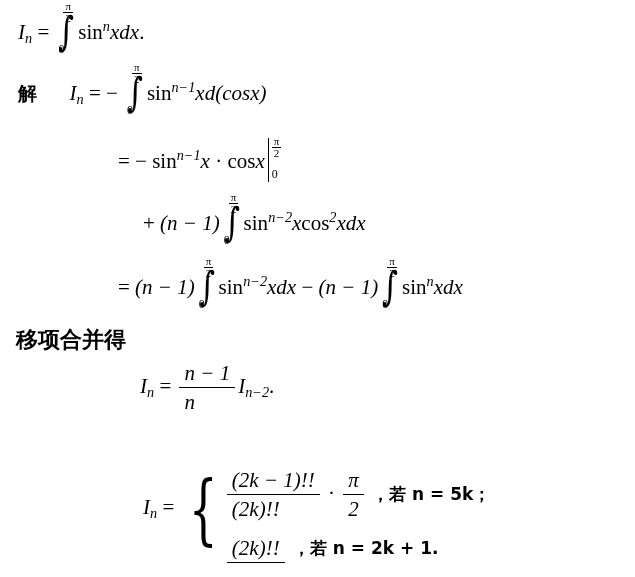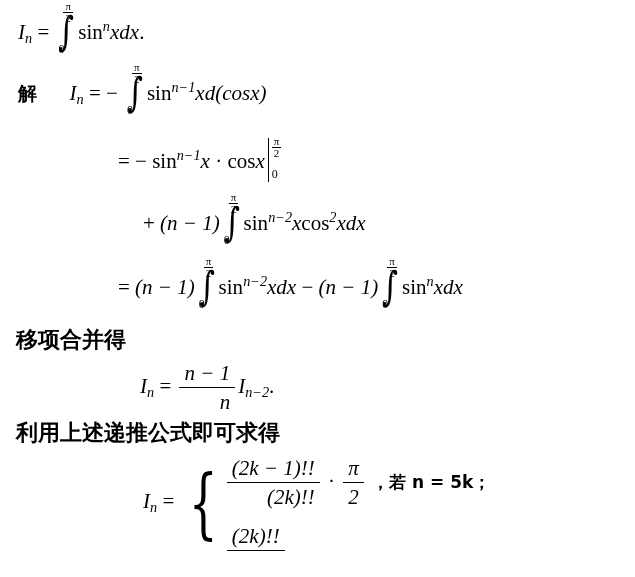--- a/index.html
+++ b/index.html
@@ -85,21 +85,21 @@
     border-bottom: 1px solid #000;
   }
   .frac .den {
     display: block;
     padding: 0 2px;
   }
 
   
   .bigfrac {
     display: inline-block;
-    text-align: right;
+    text-align: left;
     vertical-align: middle;
     line-height: 1.25;
     margin: 0 3px;
   }
   .bigfrac .num {
     display: block;
     padding: 0 5px 1px 5px;
     border-bottom: 1.6px solid #000;
   }
   .bigfrac .den {
@@ -159,20 +159,21 @@
     font-family: "DejaVu Serif", serif;
     font-style: normal;
     font-size: 76px;
     line-height: 70px;
     transform: scaleX(0.6);
     display: inline-block;
     margin-right: -4px;
   }
   .cases .rows {
     display: inline-block;
+    margin-top: 12px;
   }
   .cases .row {
     display: block;
     white-space: nowrap;
   }
   .cases .row + .row {
     margin-top: 12px;
   }
 
   
@@ -286,21 +287,20 @@
 
   <div class="line l7 math">
     <span>I</span><sub class="sb">n</sub>
     <span class="up">=</span>
     <span class="bigfrac">
       <span class="num">n − 1</span>
       <span class="den">n</span>
     </span><span>I</span><sub class="sb">n−2</sub><span class="up">.</span>
   </div>
 
-  <div class="line l8 cn">利用上述递推公式即可求得</div>
 
   <div class="line l9 math">
     <span>I</span><sub class="sb">n</sub>
     <span class="up">=</span>
     <span class="cases">
       <span class="brace">{</span>
       <span class="rows">
         <span class="row">
           <span class="bigfrac">
             <span class="num">(2k − 1)!!</span>
@@ -310,18 +310,19 @@
           <span class="bigfrac">
             <span class="num">π</span>
             <span class="den">2</span>
           </span>
           <span class="cn" style="font-size:17px">，若 n = 5k；</span>
         </span>
         <span class="row">
           <span class="bigfrac">
             <span class="num">(2k)!!</span>
           </span>
+          <span class="cn" style="font-size:17px">，若 n = 2k + 1.</span>
         </span>
       </span>
     </span>
   </div>
 
 </div>
 
 </body></html>

